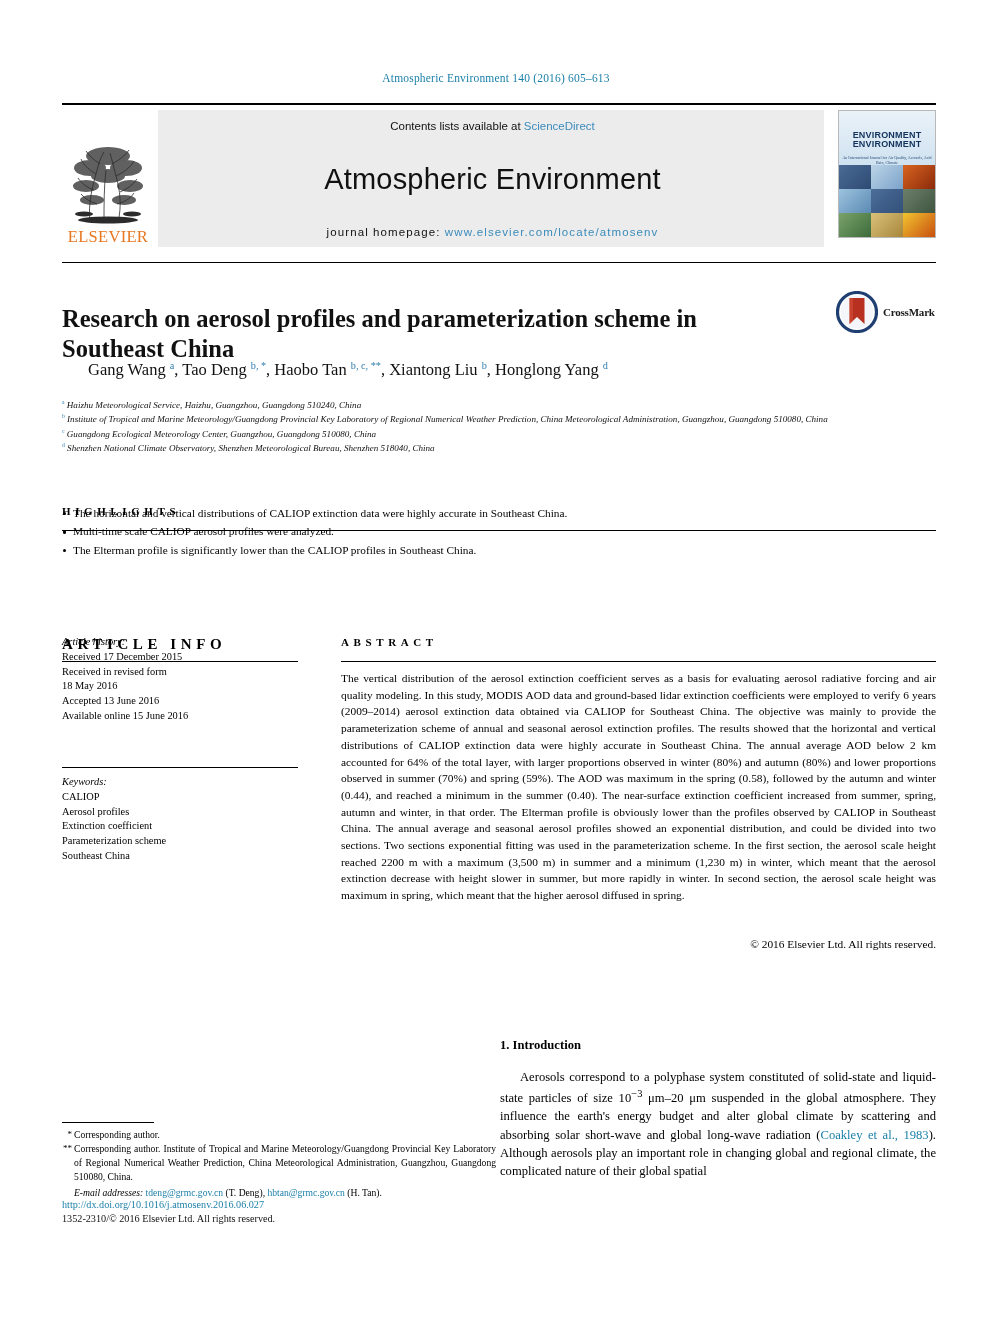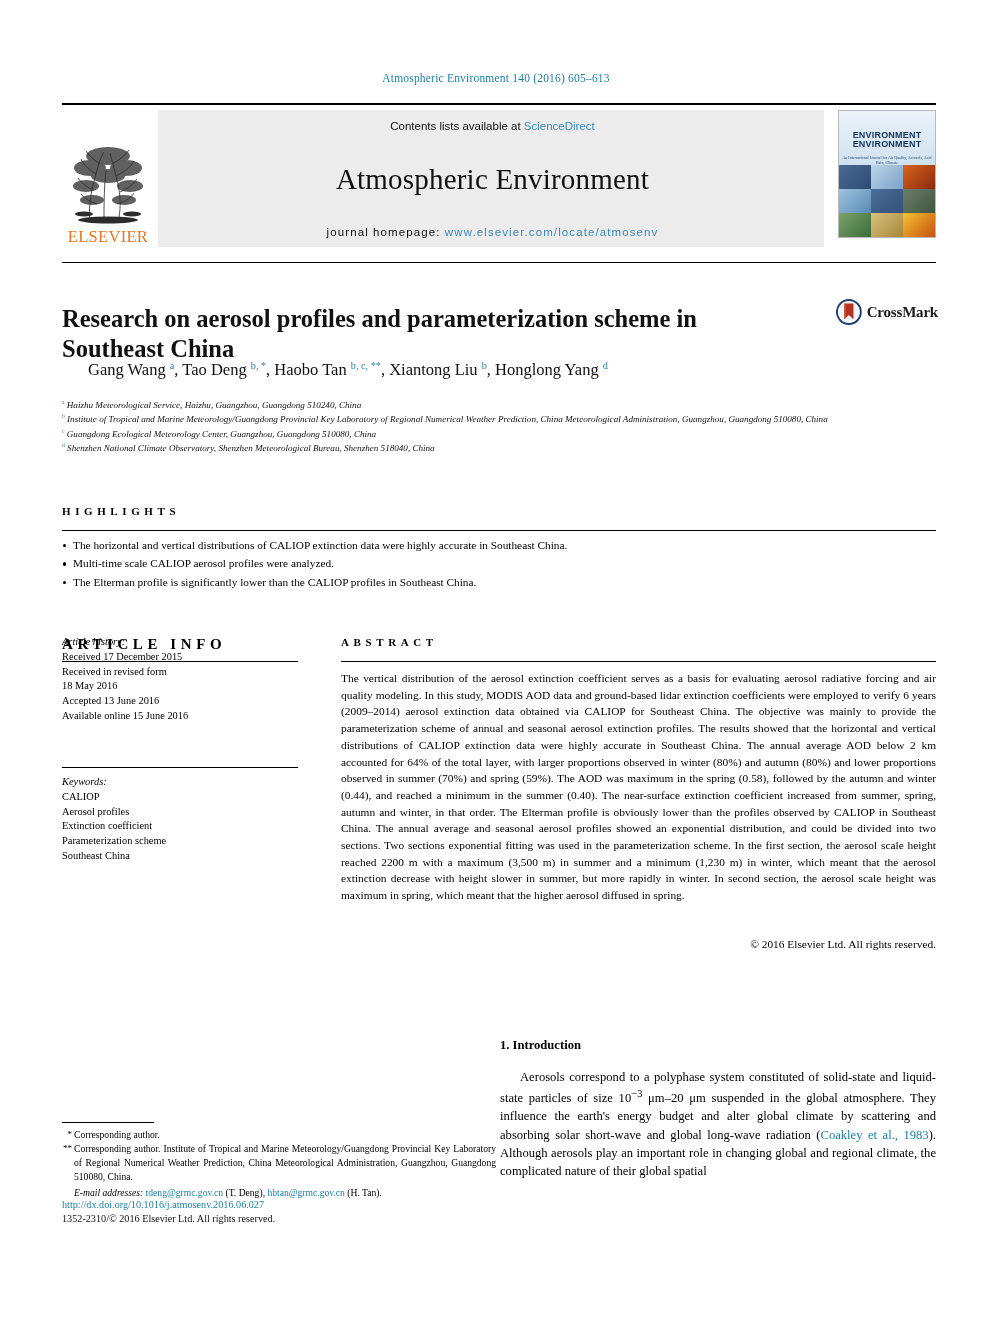--- a/index.html
+++ b/index.html
@@ -76,21 +76,21 @@
   }
   .contents-line {
     font-family: "Liberation Sans", sans-serif;
     font-size: 11.5px;
     color: #111;
   }
   .contents-line .sd {
     color: #3a8bbb;
   }
   .journal-name {
-    font-family: Liberation Serif, serif;
+    font-family: Liberation Sans, sans-serif;
     font-size: 29px;
     color: #111;
     letter-spacing: 0.2px;
   }
   .homepage-line {
     font-family: "Liberation Sans", sans-serif;
     font-size: 11.5px;
     color: #111;
     letter-spacing: 1.1px;
   }
@@ -170,21 +170,21 @@
     top: 290px;
     left: 836px;
     width: 102px;
     height: 44px;
     display: flex;
     align-items: center;
     gap: 5px;
   }
   .crossmark-word {
     font-family: "Liberation Serif", serif;
-    font-size: 15px;
+    font-size: 11px;
     font-weight: bold;
     color: #1a1a1a;
     letter-spacing: -0.2px;
   }
 
   .authors {
     position: absolute;
     top: 358px;
     left: 62px;
     width: 760px;
@@ -222,21 +222,21 @@
   }
   .hl-rule {
     position: absolute;
     top: 530px;
     left: 62px;
     width: 874px;
     border-top: 1.6px solid #000;
   }
   .highlights {
     position: absolute;
-    top: 536px;
+    top: 504px;
     left: 62px;
     width: 874px;
     font-size: 11.3px;
     line-height: 1.62;
     font-family: Liberation Serif, serif;
   }
   .hl-item {
     position: relative;
     padding-left: 11px;
   }

